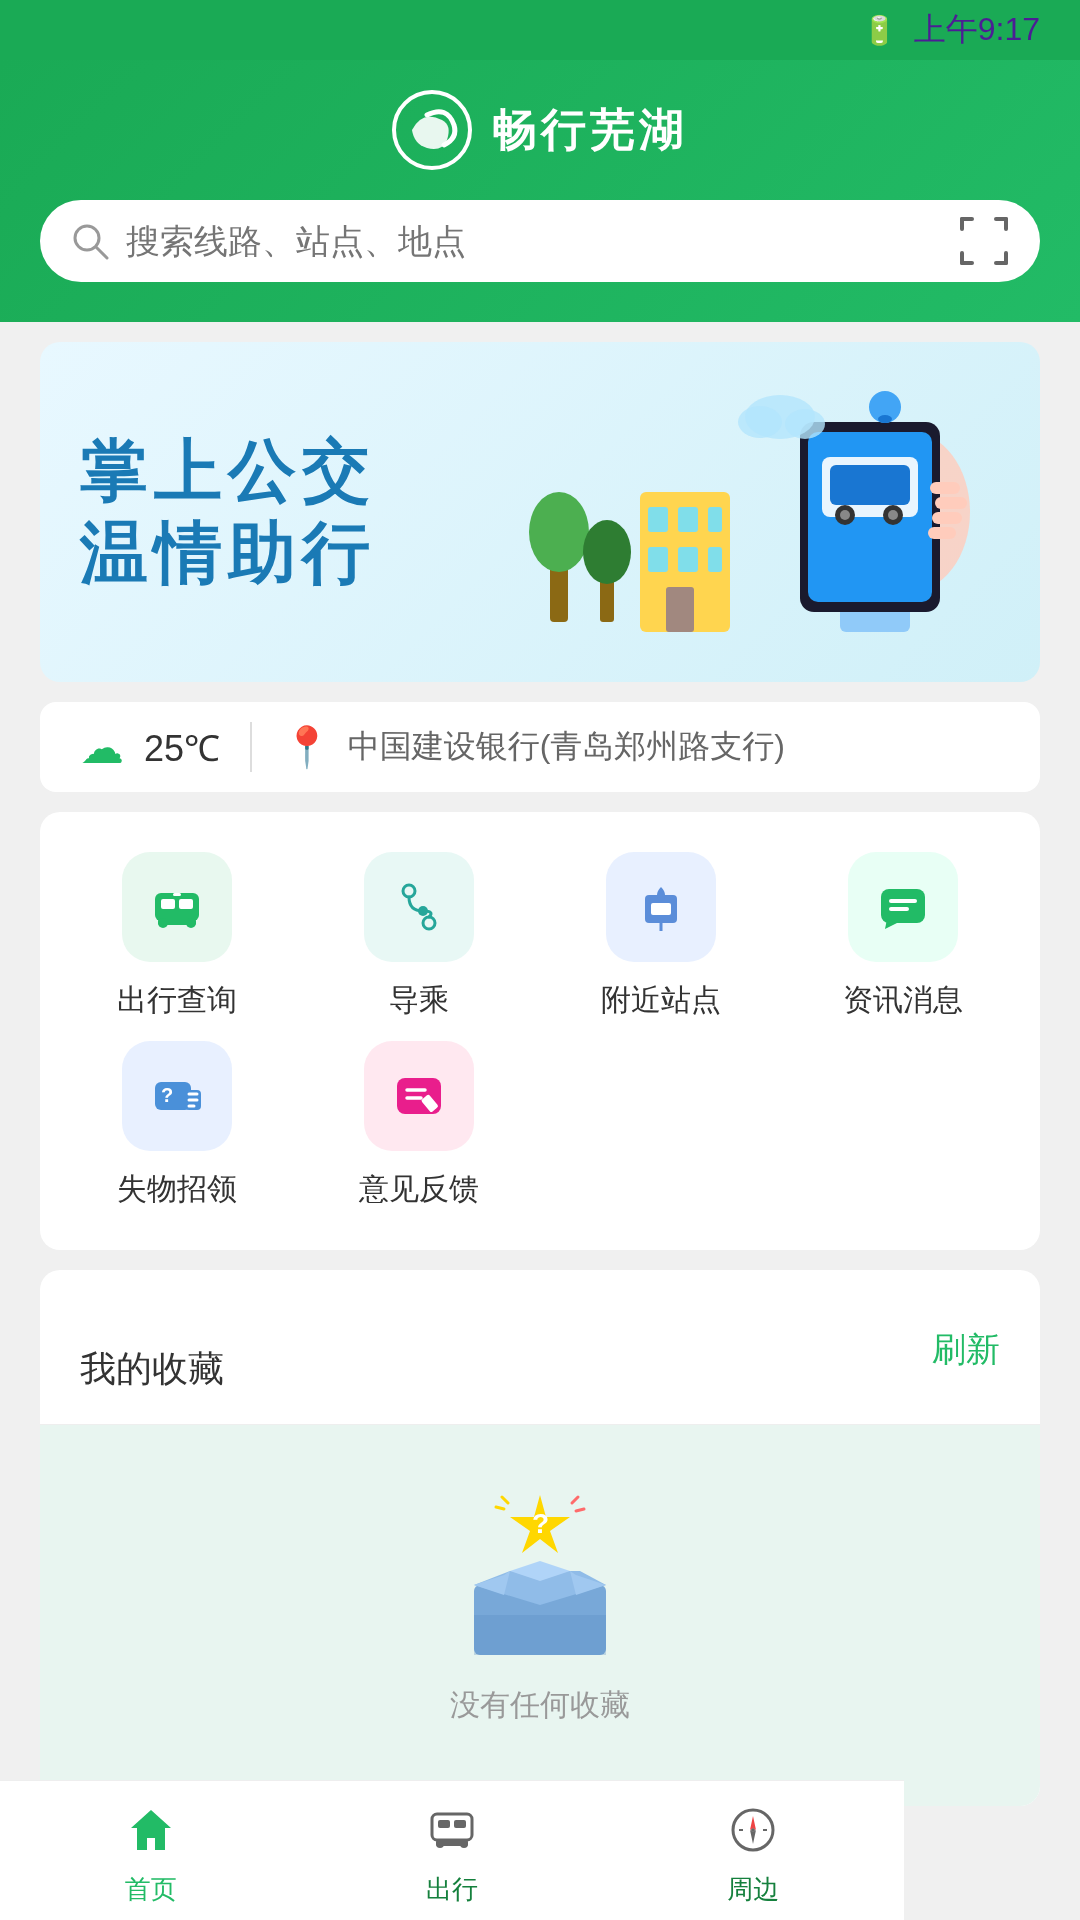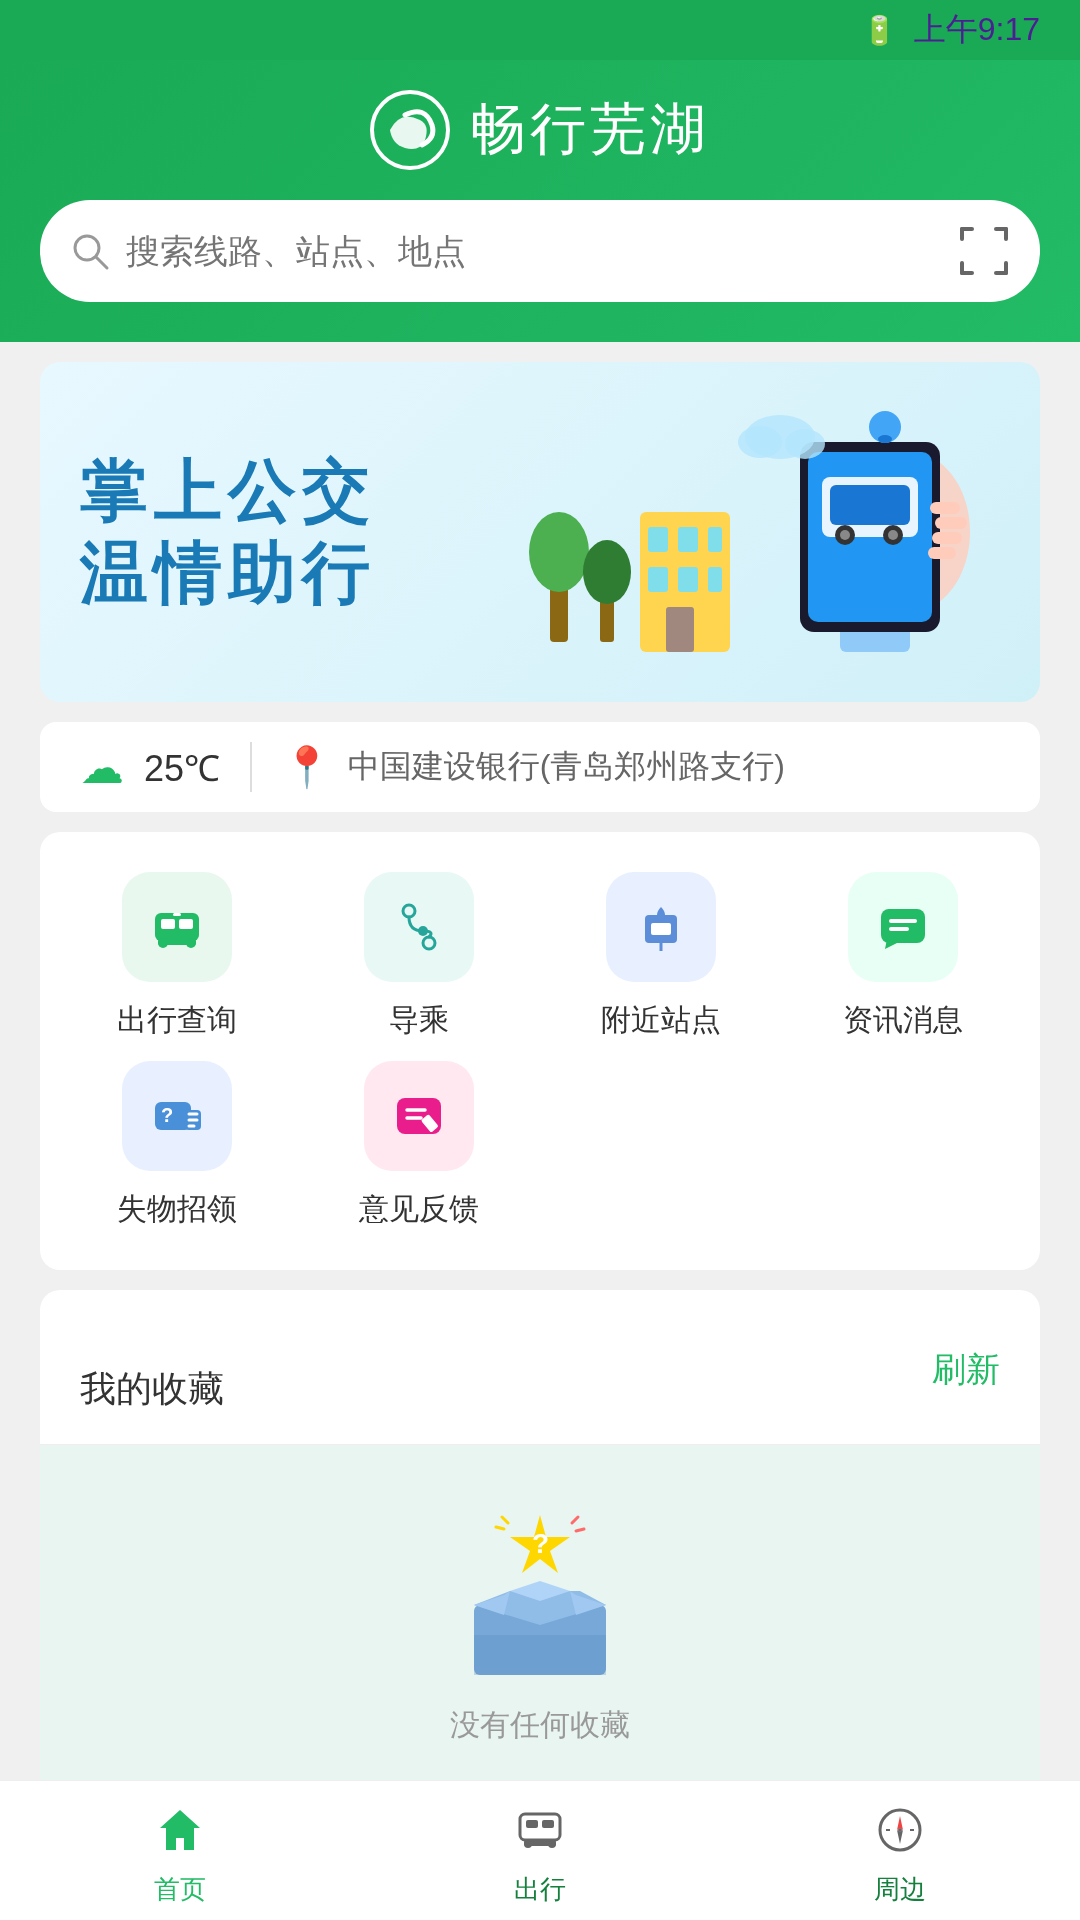--- a/index.html
+++ b/index.html
@@ -46,29 +46,29 @@
       align-items: center;
       gap: 20px;
       margin-bottom: 30px;
     }
     .logo-icon {
       width: 80px;
       height: 80px;
     }
     .header-title {
       color: white;
-      font-size: 56px;
-      font-weight: normal;
+      font-size: 45px;
+      font-weight: bold;
       letter-spacing: 4px;
     }
     .search-bar {
       background: white;
       border-radius: 50px;
       width: 100%;
-      height: 102px;
+      height: 82px;
       display: flex;
       align-items: center;
       padding: 0 30px;
       gap: 16px;
     }
     .search-icon-svg {
       width: 40px;
       height: 40px;
       flex-shrink: 0;
     }
@@ -249,21 +249,21 @@
       font-size: 30px;
       color: #999;
       text-align: center;
     }
 
     
     .bottom-nav {
       position: fixed;
       bottom: 0;
       left: 0;
-      width: 1080px;
+      width: 904px;
       height: 140px;
       background: white;
       border-top: 1px solid #eee;
       display: flex;
       align-items: center;
       justify-content: space-between;
     }
     .nav-item {
       flex: 1;
       display: flex;

